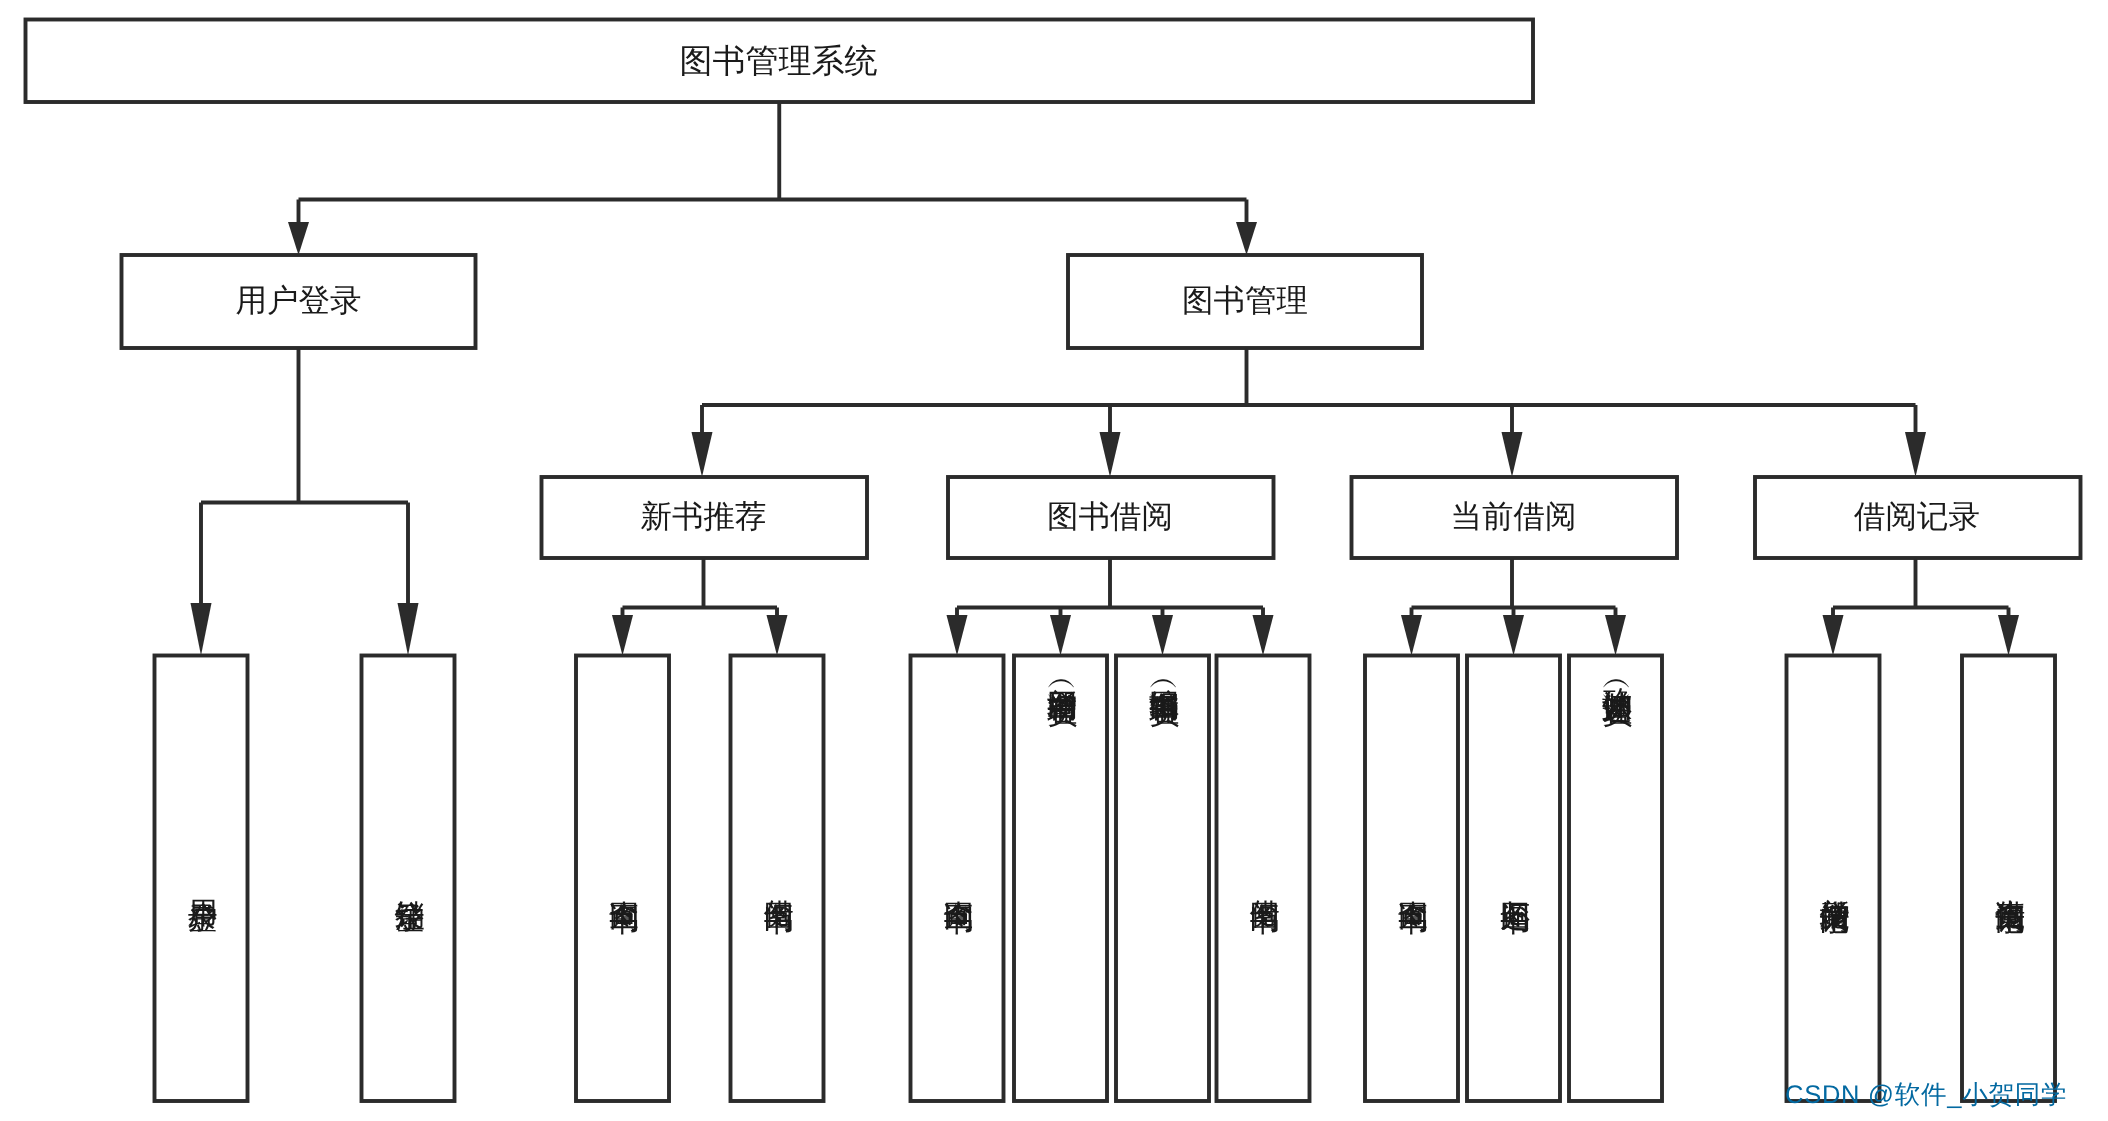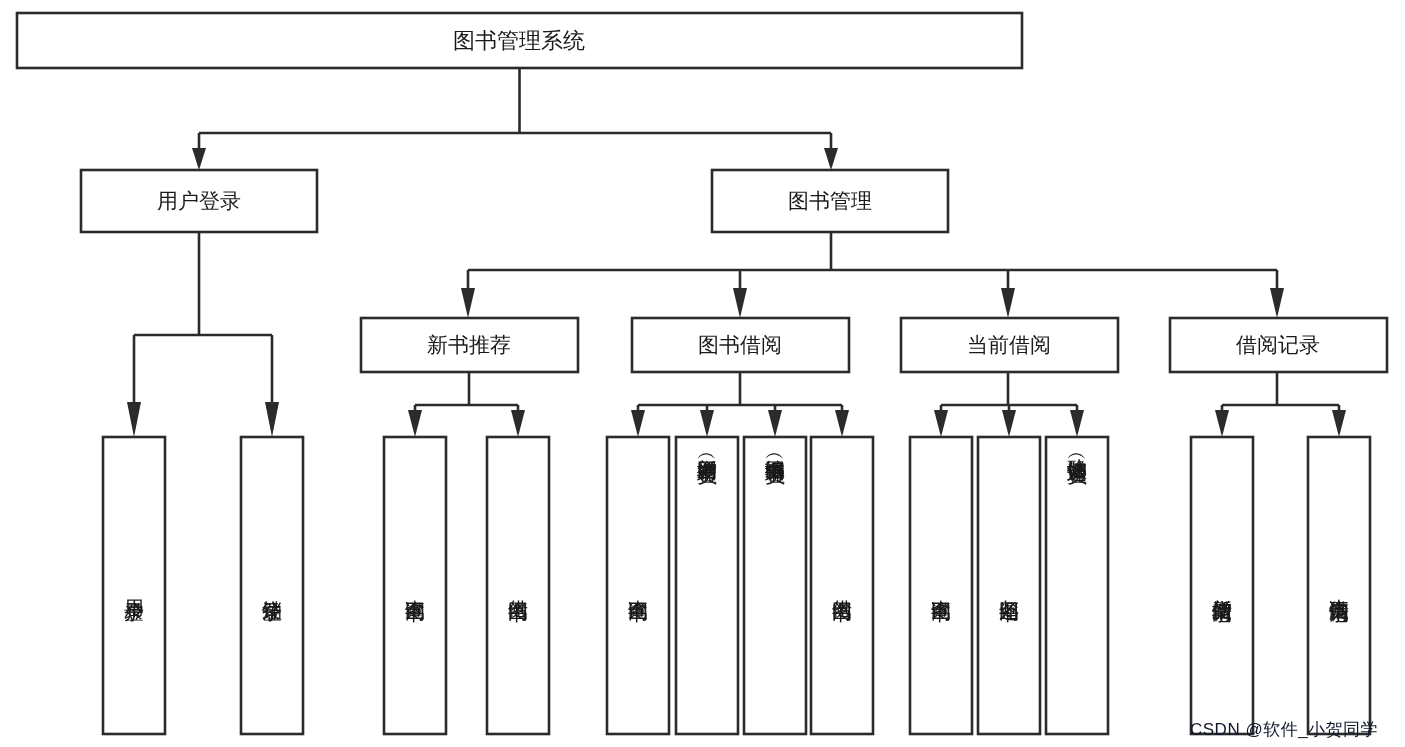--- a/index.html
+++ b/index.html
@@ -70,21 +70,21 @@
     color: #1a1a1a;
     writing-mode: vertical-rl;
     text-orientation: upright;
     white-space: nowrap;
     letter-spacing: 1px;
   }
   .watermark {
     position: absolute;
     font-family: "Liberation Sans", sans-serif;
     font-size: 17px;
-    color: #0f172a;
+    color: #0369a1;
     white-space: nowrap;
     letter-spacing: 0.5px;
   }
 </style>
 </head>
 <body>
 
 <div id="diagram-root">
 
   <svg id="flow-svg" viewBox="0 0 1405 747">

